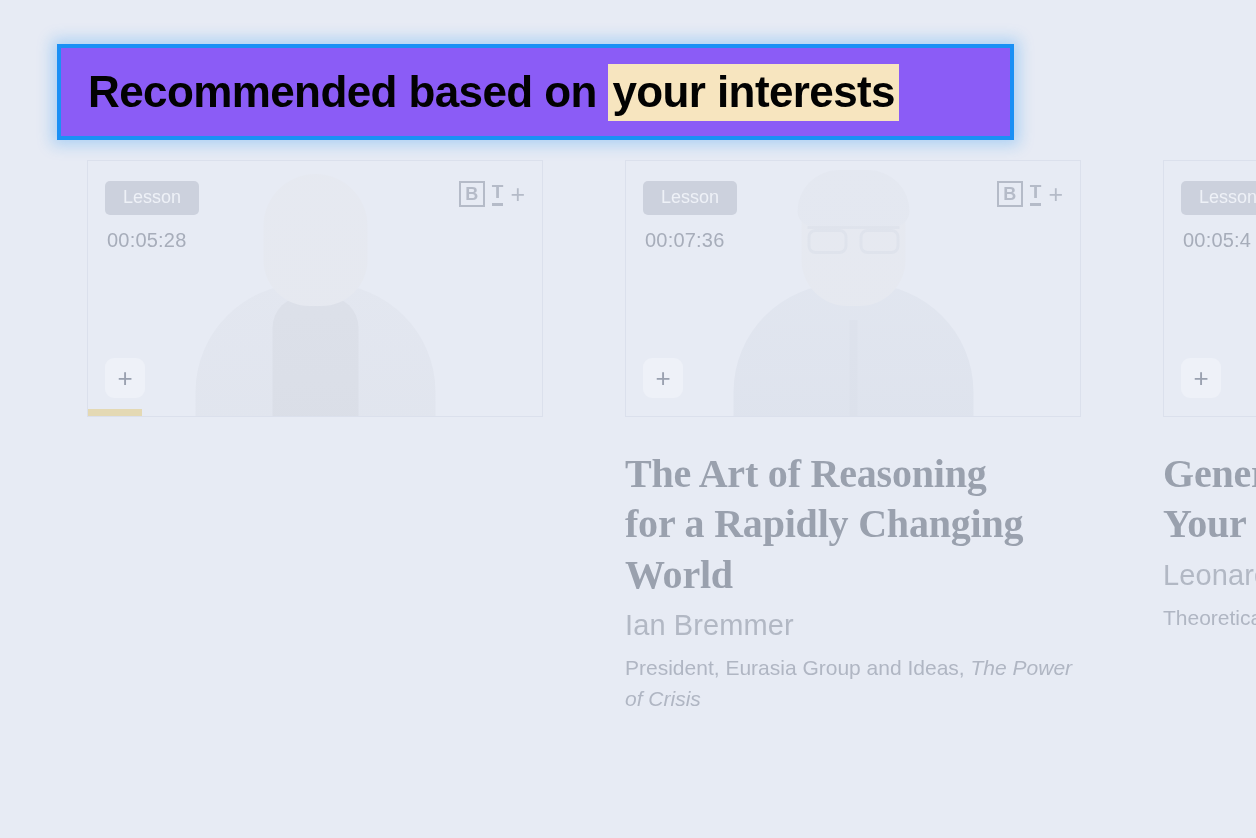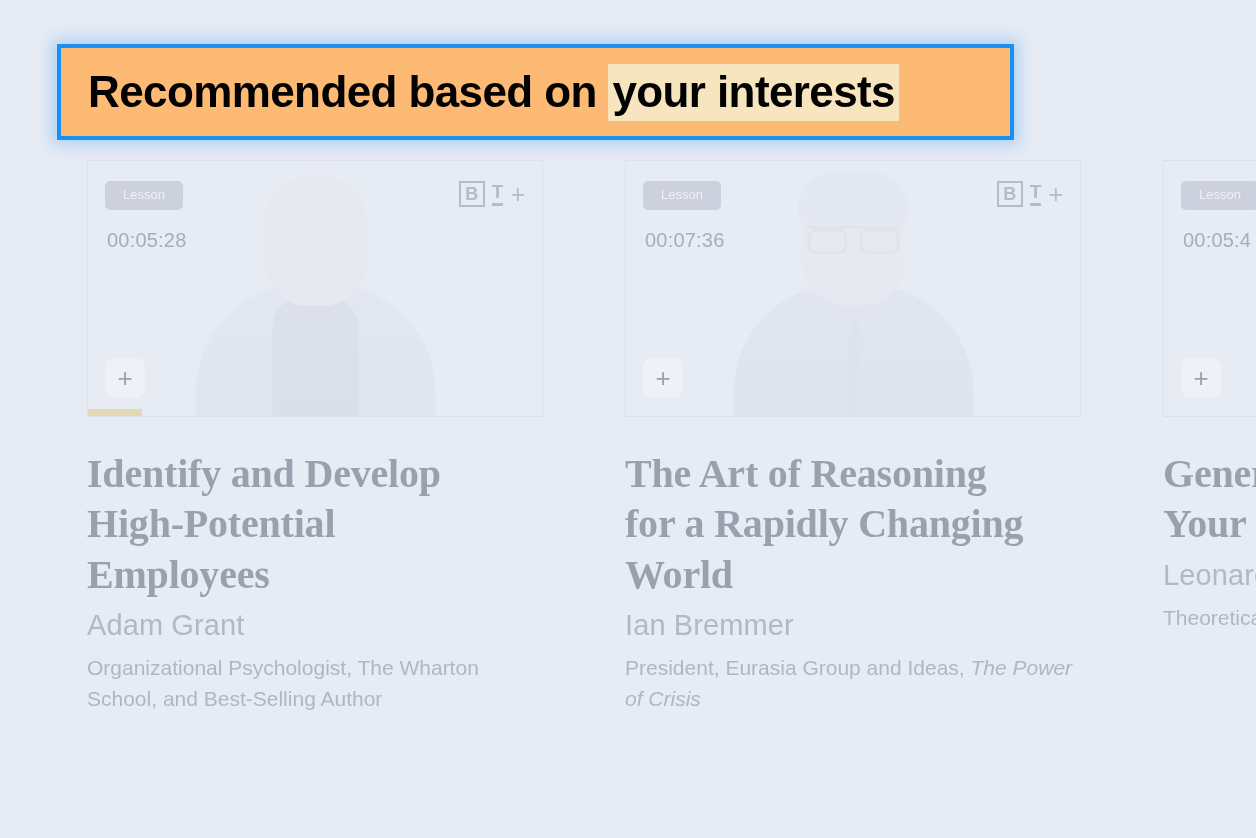--- a/index.html
+++ b/index.html
@@ -16,21 +16,21 @@
     position: relative;
   }
 
   
   .heading-banner {
     position: absolute;
     left: 57px;
     top: 44px;
     width: 957px;
     height: 96px;
-    background: #fdba74;
+    background: #8b5cf6;
     border: 4px solid #1a90f5;
     box-shadow: 0 0 14px 5px rgba(26,144,245,0.28);
     display: flex;
     align-items: center;
     padding-left: 27px;
   }
 
   .heading-text {
     font-size: 44px;
     font-weight: bold;
@@ -145,21 +145,21 @@
     background: linear-gradient(180deg, rgba(231,235,244,0.90) 0%, rgba(231,235,244,0.86) 100%);
     pointer-events: none;
   }
 
   .badge-lesson {
     position: absolute;
     left: 17px;
     top: 20px;
     background: #ccd1dd;
     color: #eef1f7;
-    font-size: 13px;
+    font-size: 18px;
     padding: 7px 18px 9px 18px;
     border-radius: 5px;
     line-height: 1;
   }
 
   .timestamp {
     position: absolute;
     left: 19px;
     top: 68px;
     color: #a7adba;
@@ -271,25 +271,20 @@
       <div class="bt-logo">
         <span class="bt-b">B</span>
         <span class="bt-t">T</span>
         <span class="bt-plus">+</span>
       </div>
       <div class="add-button">+</div>
       <div class="progress-track">
         <div class="progress-fill" style="width:12%"></div>
       </div>
     </div>
-    <div class="card-body">
-      <div class="card-title">Identify and Develop High-Potential Employees</div>
-      <div class="card-speaker">Adam Grant</div>
-      <div class="card-role"><span>Organizational Psychologist, The Wharton School, and Best-Selling Author</span><span class="role-italic"></span></div>
-    </div>
   </div>
 
   <div class="card">
     <div class="card-media">
       <div class="portrait p2">
         <div class="body-shape"></div>
         <div class="placket"></div>
         <div class="neck"></div>
         <div class="head"></div>
         <div class="hair"></div>

